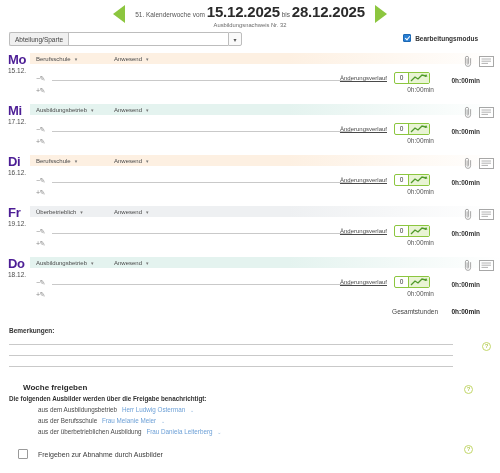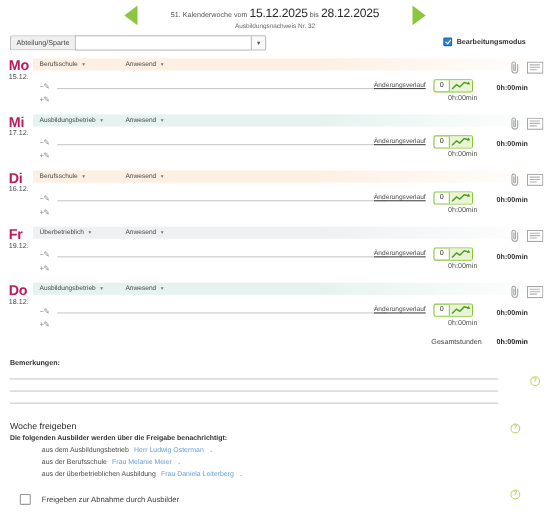--- a/index.html
+++ b/index.html
@@ -39,22 +39,22 @@
     border-left: 12px solid #8cc63f;
   }
   .week-title {
     text-align: center;
     color: #555;
     font-size: 6.5px;
     line-height: 12px;
     padding-top: 2px;
   }
   .week-title .date {
-    font-size: 11px;
-    font-weight: normal;
+    font-size: 15px;
+    font-weight: bold;
     color: #2b2b2b;
     letter-spacing: -0.2px;
   }
   .week-sub {
     text-align: center;
     font-size: 5.8px;
     color: #6a6a6a;
     margin-top: 1px;
   }
 
@@ -161,21 +161,21 @@
     color: #777;
   }
   .sel-type { min-width: 62px; }
   .sel-pres { min-width: 62px; margin-left: 16px; }
 
   .day-abbr {
     position: absolute;
     left: 8px; top: 0px;
     font-size: 13px;
     font-weight: bold;
-    color: #be185d;
+    color: #4c1d95;
     line-height: 13px;
     letter-spacing: -0.3px;
   }
   .day-date {
     position: absolute;
     left: 8px; top: 14px;
     font-size: 6.5px;
     color: #4a4a4a;
   }
 
@@ -297,23 +297,23 @@
     text-align: center;
     cursor: pointer;
     font-weight: bold;
   }
   .help-abs { position: absolute; }
 
   
   .release { position: relative; margin-top: 16px; }
   .release-title {
     font-size: 8px;
-    font-weight: normal;
+    font-weight: bold;
     color: #2b2b2b;
-    padding-left: 9px;
+    padding-left: 23px;
   }
   .release-sub {
     font-size: 6.3px;
     font-weight: bold;
     color: #333;
     padding-left: 9px;
     margin-top: 3px;
   }
   .trainer-row {
     font-size: 6.3px;

